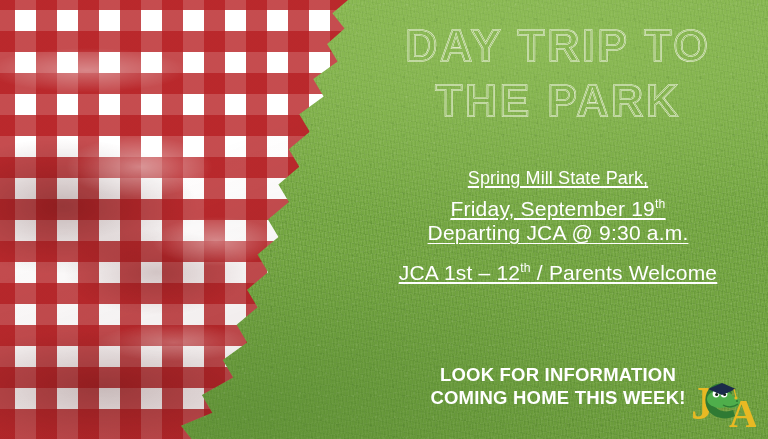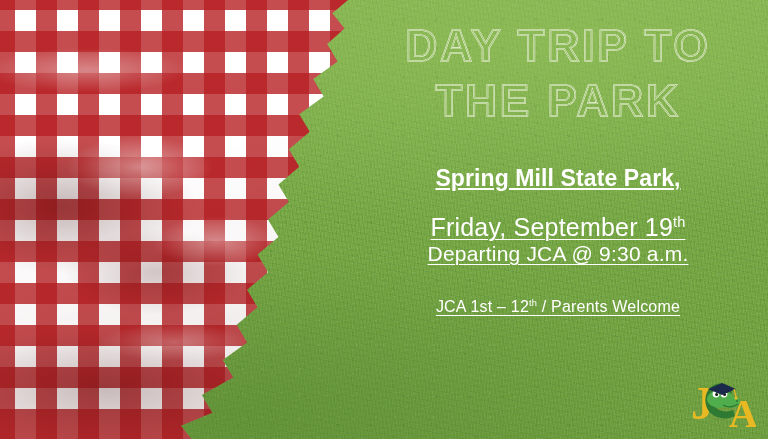--- a/index.html
+++ b/index.html
@@ -147,37 +147,37 @@
     white-space: pre-line;
     pointer-events: none;
   }
 
   .info-block {
     position: absolute;
     left: 0; right: 0;
     top: 166px;
   }
   .venue {
-    font-size: 23px;
-    font-weight: 700;
+    font-size: 18px;
+    font-weight: 400;
     line-height: 25px;
     color: #ffffff;
     text-decoration: underline;
     text-underline-offset: 2px;
     text-decoration-thickness: 2px;
     letter-spacing: 0.1px;
   }
   .line {
     color: #ffffff;
     font-weight: 400;
     letter-spacing: 0.2px;
   }
-  .line-date   { font-size: 25px; margin-top: 22px; }
+  .line-date   { font-size: 21px; margin-top: 6px; text-decoration: underline; }
   .line-depart { font-size: 21px; }
-  .line-grades { font-size: 16px; margin-top: 32px; }
+  .line-grades { font-size: 21px; margin-top: 16px; text-decoration: underline; }
   .line > span.u {
     text-decoration: underline;
     text-underline-offset: 2.5px;
     text-decoration-thickness: 1.3px;
   }
   sup {
     font-size: 0.58em;
     vertical-align: super;
     line-height: 0;
   }
@@ -238,20 +238,22 @@
       <div class="line line-depart">
         <span class="u">Departing JCA @ 9:30 a.m.</span>
       </div>
 
       <div class="line line-grades">
         <span class="u"><span>JCA 1st – 12</span><sup>th</sup><span> /  Parents Welcome</span></span>
       </div>
 
     </div>
 
+    <div class="callout">LOOK FOR INFORMATION
+COMING HOME THIS WEEK!</div>
   </div>
 
   <div class="logo">
     <svg viewBox="0 0 68 62" xmlns="http://www.w3.org/2000/svg" aria-hidden="true">
 
       <g>
         <text x="3" y="50" font-family="Liberation Serif, serif" font-size="46" font-weight="700" fill="#E8B923">J</text>
       </g>
 
       <g>

